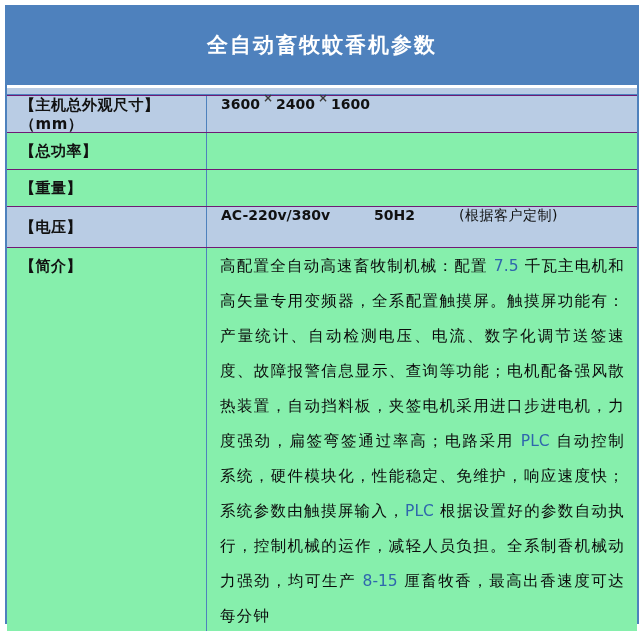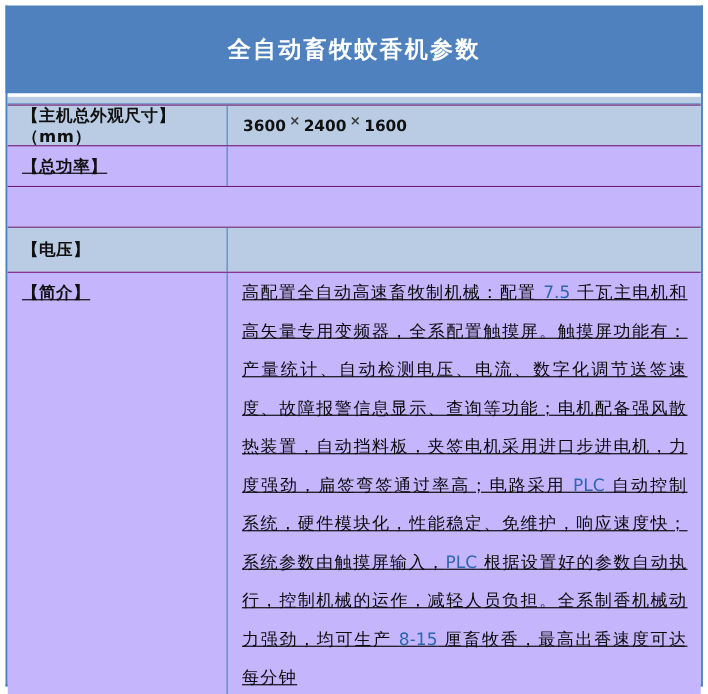--- a/index.html
+++ b/index.html
@@ -53,35 +53,35 @@
     border-bottom: 1px solid #4e81bd;
   }
   .spec-row {
     display: grid;
     grid-template-columns: 200px 1fr;
     border-top: 1px solid #701a75;
     box-sizing: border-box;
   }
   .spec-row:first-of-type { border-top: none; }
   .spec-row.banded { background: #b9cce4; }
-  .spec-row.plain  { background: #c4b5fd; text-decoration: underline; }
+  .spec-row.plain  { background: #86efac; }
   .spec-row .label-cell {
     border-right: 1px solid #4e81bd;
     display: flex;
     align-items: center;
     padding: 0 6px 0 13px;
     box-sizing: border-box;
     font-size: 15px;
     font-weight: bold;
     color: #111111;
     letter-spacing: 0.5px;
   }
   .spec-row .value-cell {
     display: flex;
-    align-items: center;
+    align-items: flex-start;
     padding: 0 10px 0 14px;
     box-sizing: border-box;
     font-size: 14px;
     font-weight: bold;
     color: #111111;
   }
   .r-short  { height: 37px; flex: 0 0 37px; }
   .r-volt   { height: 41px; flex: 0 0 41px; }
   .r-intro  { flex: 1 1 auto; }
   .r-intro .label-cell {
@@ -140,24 +140,30 @@
           <span>1600</span>
         </div>
     </div>
 
     <div class="spec-row plain r-short">
       <div class="label-cell">【总功率】</div>
     </div>
 
 
     <div class="spec-row plain r-short">
+      <div class="label-cell">【重量】</div>
     </div>
 
     <div class="spec-row banded r-volt">
       <div class="label-cell">【电压】</div>
+      <div class="value-cell">
+          <span>AC-220v/380v</span>
+          <span class="spaced">50H2</span>
+          <span class="spaced cn-note">(根据客户定制)</span>
+        </div>
     </div>
 
     <div class="spec-row plain r-intro">
       <div class="label-cell">【简介】</div>
       <div class="value-cell">
         <p class="intro-text"><span>高配置全自动高速畜牧制机械：配置 </span><span class="latin">7.5</span><span> 千瓦主电机和高矢量专用变频器，全系配置触摸屏。触摸屏功能有：产量统计、自动检测电压、电流、数字化调节送签速度、故障报警信息显示、查询等功能；电机配备强风散热装置，自动挡料板，夹签电机采用进口步进电机，力度强劲，扁签弯签通过率高；电路采用 </span><span class="latin">PLC</span><span> 自动控制系统，硬件模块化，性能稳定、免维护，响应速度快；系统参数由触摸屏输入，</span><span class="latin">PLC</span><span> 根据设置好的参数自动执行，控制机械的运作，减轻人员负担。全系制香机械动力强劲，均可生产 </span><span class="latin">8-15</span><span> 厘畜牧香，最高出香速度可达每分钟 </span></p>
       </div>
     </div>
 
   </div>

